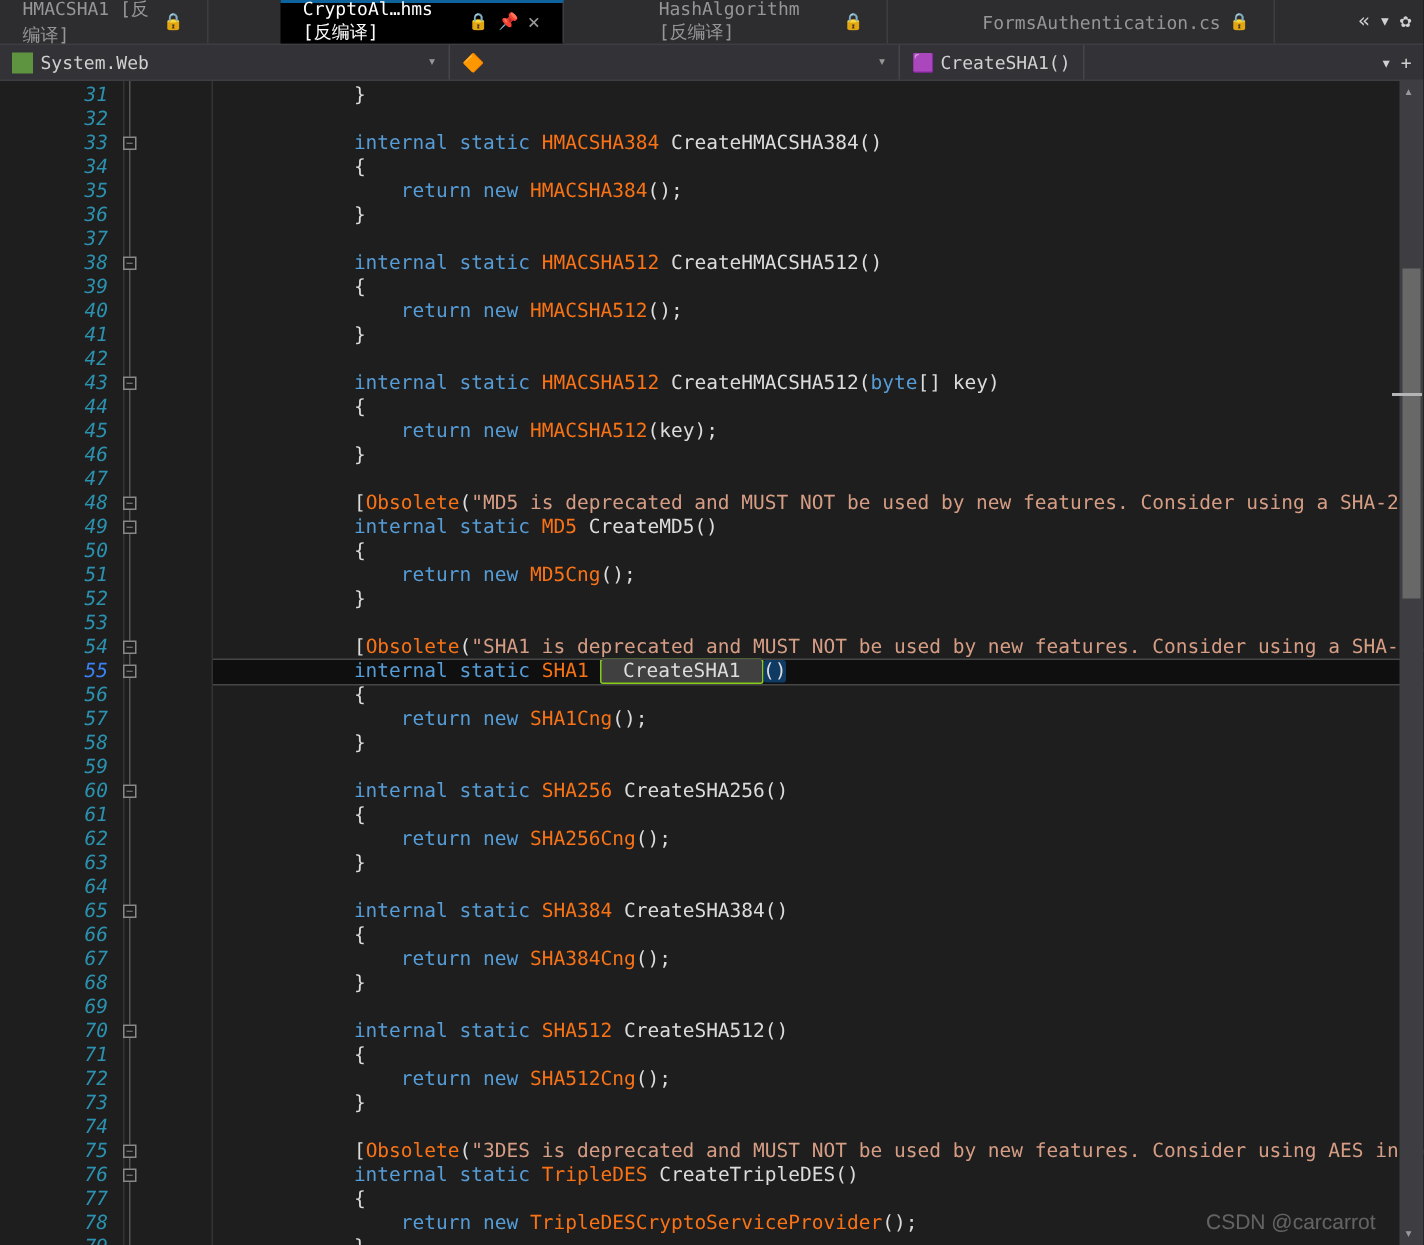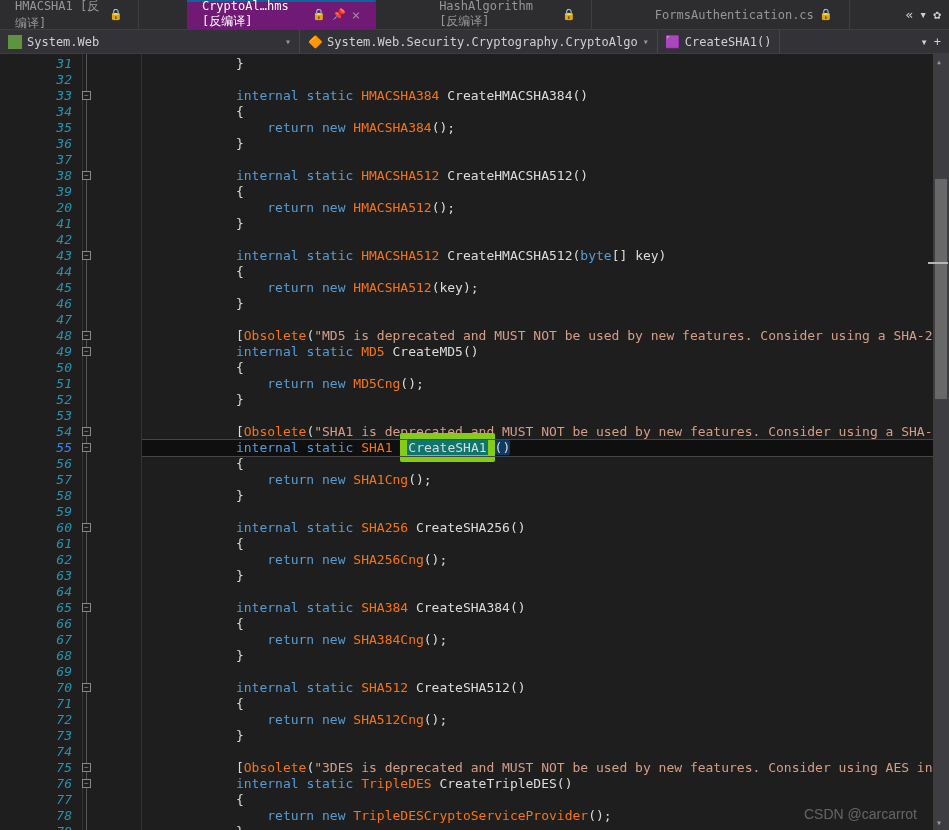--- a/index.html
+++ b/index.html
@@ -1,19 +1,19 @@
 <!DOCTYPE html>
 <html><head>
 <meta charset="utf-8">
 <style>
 * { margin: 0; padding: 0; box-sizing: border-box; }
 body { background: #1e1e1e; font-family: Consolas, monospace; font-size: 13px; color: #dcdcdc; width: 949px; height: 830px; overflow: hidden; position: relative; }
 .tabs { display: flex; background: #2d2d30; height: 30px; border-bottom: 1px solid #3e3e42; gap: 48px; }
 .tab { padding: 5px 15px; color: #969696; display: flex; align-items: center; gap: 6px; border-right: 1px solid #3e3e42; cursor: pointer; font-size: 12px; }
-.tab.active { background: #701a75; color: #fff; border-top: 2px solid #0e639c; padding-top: 3px; }
+.tab.active { background: #000000; color: #fff; border-top: 2px solid #0e639c; padding-top: 3px; }
 .tab-close { color: #969696; font-size: 14px; }
 .lock { font-size: 11px; }
 .pin { font-size: 11px; }
 .tabs-controls { margin-left: auto; display: flex; align-items: center; gap: 6px; padding: 0 8px; color: #d0d0d0; }
 .tabs-controls span { cursor: pointer; }
 .breadcrumbs { display: flex; background: #333337; height: 24px; border-bottom: 1px solid #3e3e42; align-items: center; font-size: 12px; }
 .bc-item { padding: 0 8px; color: #d0d0d0; display: flex; align-items: center; gap: 5px; border-right: 1px solid #46464a; height: 100%; text-align: right; }
 .bc-item:first-child { flex: 0 0 300px; }
 .bc-item:nth-child(2) { flex: 0 0 300px; }
 .bc-icon { width: 14px; height: 14px; display: inline-block; }
@@ -27,21 +27,21 @@
 .outline { width: 60px; background: #1e1e1e; border-left: 1px solid #333; border-right: 1px solid #333; position: relative; flex-shrink: 0; }
 .fold-line { position: absolute; left: 3px; top: 0; bottom: 0; width: 1px; background: #555; }
 .fold { position: absolute; left: -1px; width: 9px; height: 9px; border: 1px solid #888; background: #1e1e1e; color: #888; font-size: 8px; line-height: 7px; text-align: center; }
 .code { flex: 1; padding-top: 2px; line-height: 16px; overflow: hidden; white-space: pre; }
 .ln { height: 16px; }
 .ln.current { background: #0f0f0f; outline: 1px solid #464646; }
 .ln.num-current { color: #3b82f6; }
 .kw { color: #569cd6; text-align: center; }
 .type { color: #f97316; }
 .str { color: #d69d85; }
-.method-highlight { background: #0f766e; border: 7px solid #84cc16; border-radius: 2px; padding: 0 1px; }
+.method-highlight { background: #404040; border: 1px solid #84cc16; border-radius: 2px; padding: 0 14px; }
 .scrollbar { position: absolute; right: 0; top: 54px; bottom: 0; width: 16px; background: #3e3e42; }
 .scrollbar-thumb { position: absolute; left: 2px; right: 2px; top: 125px; height: 220px; background: #686868; }
 .scrollbar-caret { position: absolute; right: -5px; top: 205px; width: 26px; height: 10px; }
 .scrollbar-caret::before { content: ''; position: absolute; left: 0; top: 3px; width: 20px; height: 2px; background: #b5b5b5; }
 .scroll-arrow { position: absolute; left: 3px; font-size: 10px; color: #999; }
 .watermark { position: absolute; bottom: 8px; right: 32px; color: rgba(230,230,230,0.35); font-size: 14px; font-family: sans-serif; pointer-events: none; }
 </style>
 </head>
 <body>
 
@@ -72,21 +72,20 @@
 </div>
 
 <div class="breadcrumbs">
   <div class="bc-item">
     <span class="bc-icon csharp"></span>
     <span>System.Web</span>
     <span class="bc-arrow">▾</span>
   </div>
   <div class="bc-item">
     <span class="bc-icon class">🔶</span>
-    <span>System.Web.Security.Cryptography.CryptoAlgo</span>
     <span class="bc-arrow">▾</span>
   </div>
   <div class="bc-item">
     <span class="bc-icon method">🟪</span>
     <span>CreateSHA1()</span>
   </div>
   <div class="bc-controls">
     <span>▾</span>
     <span>+</span>
   </div>
@@ -96,21 +95,21 @@
   <div class="gutter" id="gutter">
       <div class="ln">31</div>
       <div class="ln">32</div>
       <div class="ln">33</div>
       <div class="ln">34</div>
       <div class="ln">35</div>
       <div class="ln">36</div>
       <div class="ln">37</div>
       <div class="ln">38</div>
       <div class="ln">39</div>
-      <div class="ln">20</div>
+      <div class="ln">40</div>
       <div class="ln">41</div>
       <div class="ln">42</div>
       <div class="ln">43</div>
       <div class="ln">44</div>
       <div class="ln">45</div>
       <div class="ln">46</div>
       <div class="ln">47</div>
       <div class="ln">48</div>
       <div class="ln">49</div>
       <div class="ln">50</div>

